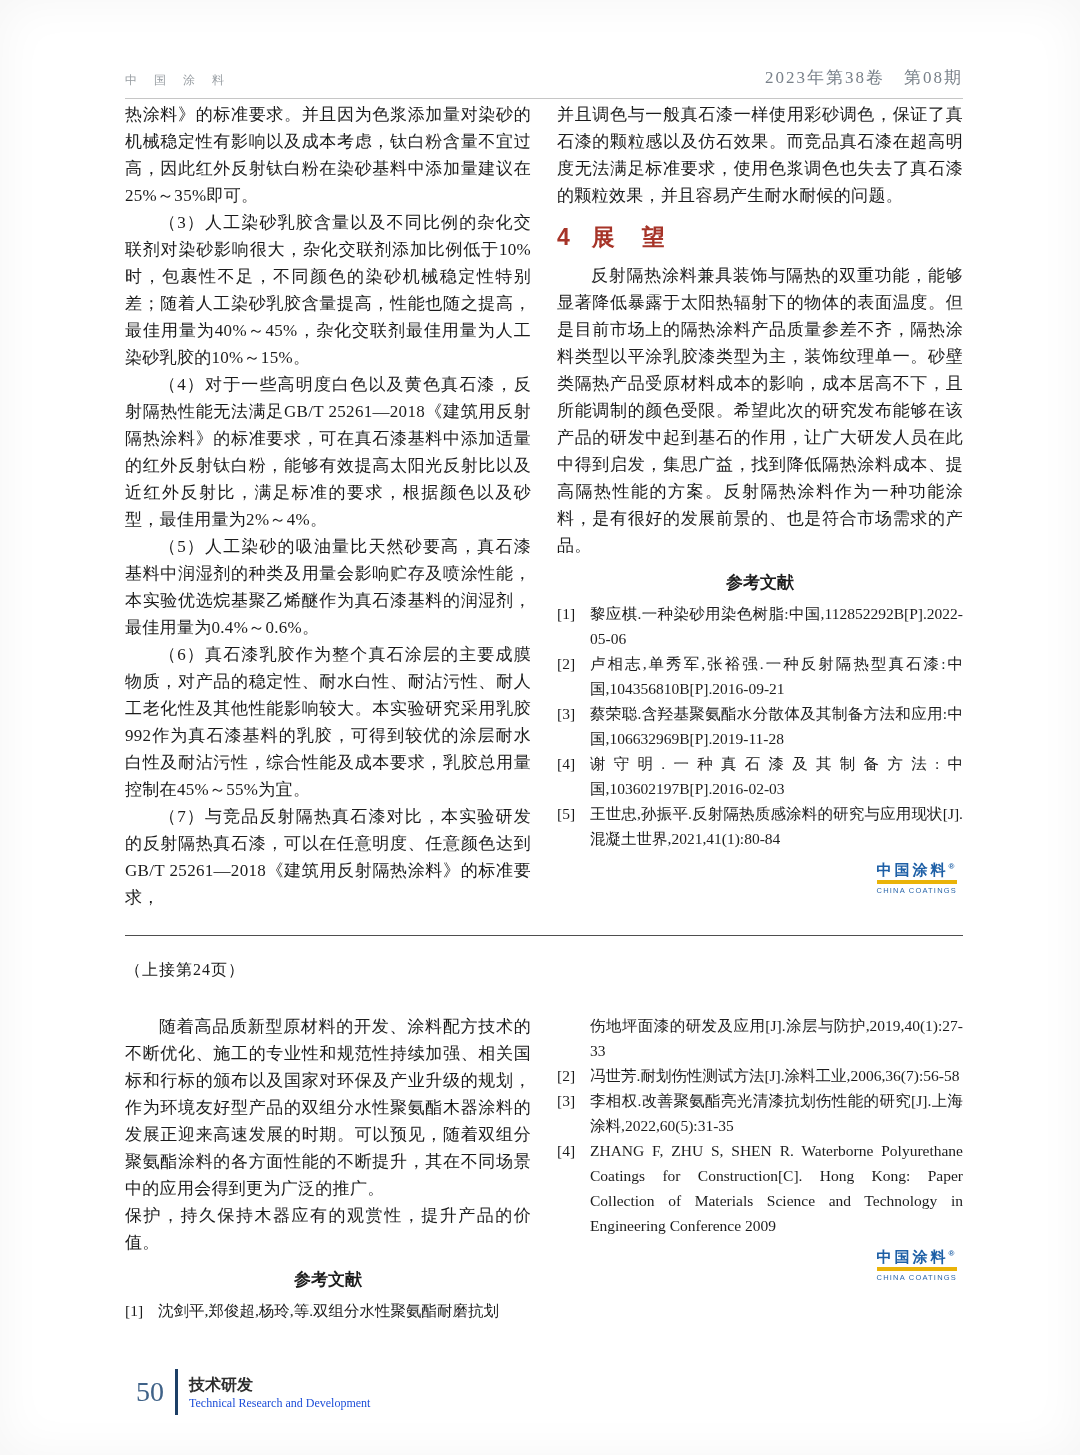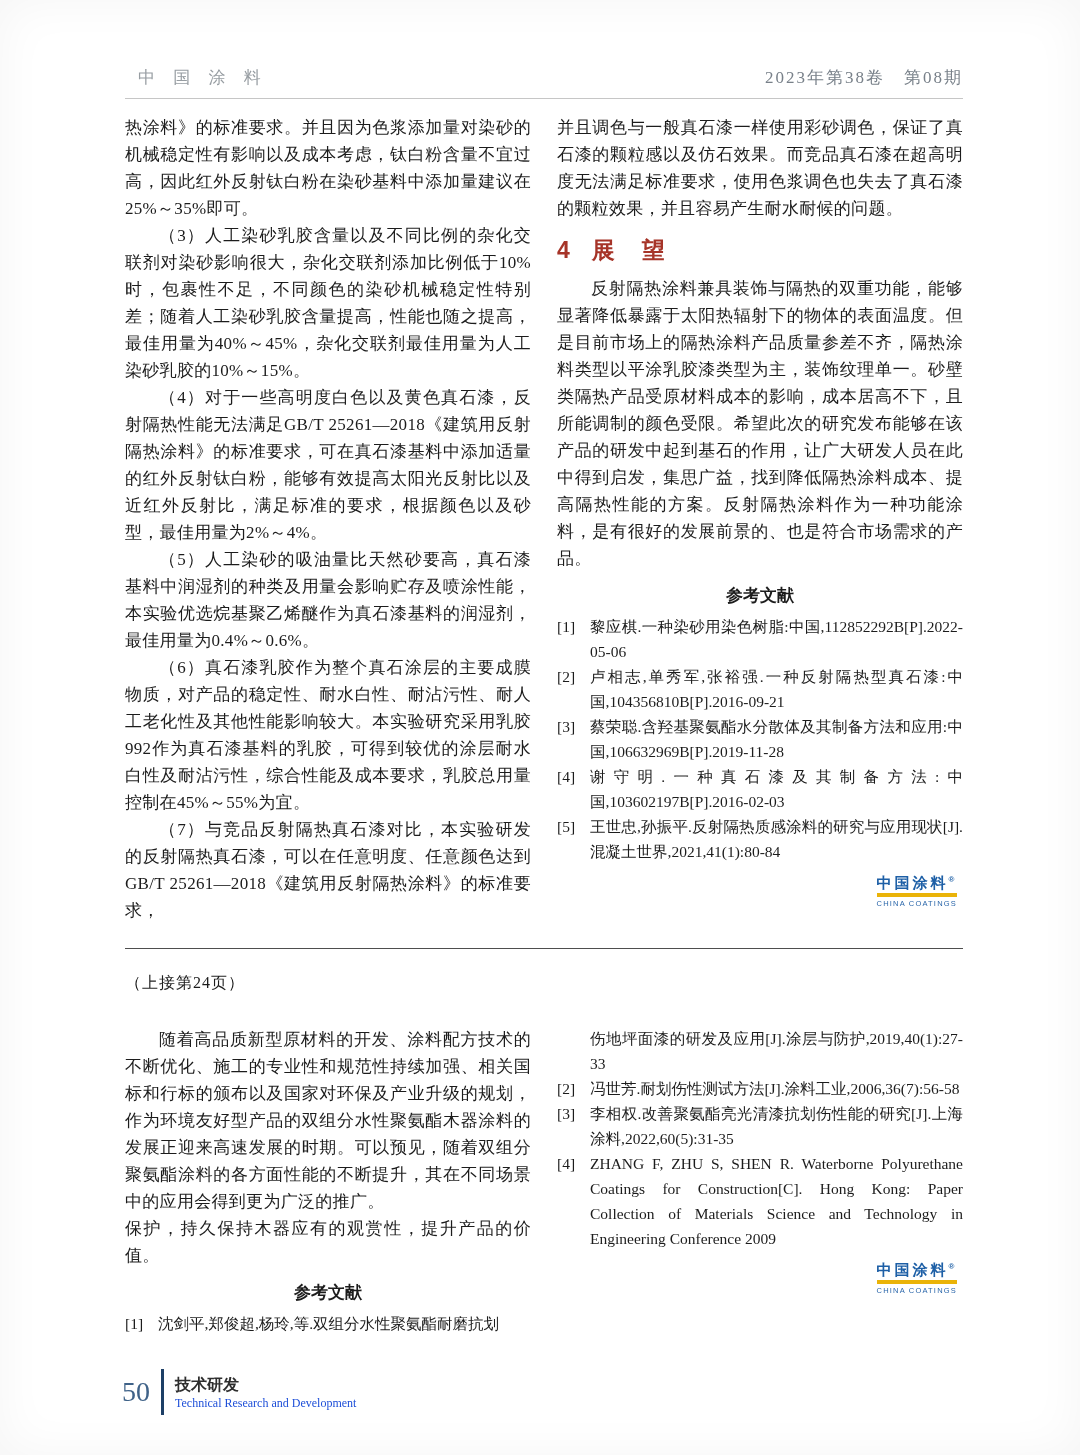--- a/index.html
+++ b/index.html
@@ -16,26 +16,26 @@
   }
   .inner { padding: 66px 117px 0 125px; }
 
   
   .page-header {
     display: flex;
     justify-content: space-between;
     align-items: flex-end;
     color: #868d94;
   }
-  .journal-name { font-size: 17px; letter-spacing: 7px; color: #979da2; margin-left: 13px; }
+  .journal-name { font-size: 12px; letter-spacing: 7px; color: #979da2; }
   .issue-info   { font-size: 17px; letter-spacing: 2px; color: #788089; }
   .header-rule  { border: none; border-top: 1px solid #c6c6c6; margin: 9px 0 0 0; }
 
   
-  .columns { display: flex; gap: 26px; margin-top: 15px; }
+  .columns { display: flex; gap: 26px; margin-top: 2px; }
   .col { flex: 1 1 0; min-width: 0; }
 
   
   .body-p {
     margin: 0;
     font-size: 17px;
     line-height: 27px;
     text-align: justify;
     letter-spacing: 0.3px;
   }
@@ -95,21 +95,21 @@
   
   .article-divider { border: none; border-top: 1.5px solid #4e4e4e; margin: 24px 0 0 0; }
   .continuation-note { font-size: 16px; margin: 24px 0 32px 0; letter-spacing: 1px; }
 
   
   .article-top .col { min-height: 800px; }
 
   
   .page-footer {
     position: absolute;
-    left: 122px;
+    left: 136px;
     bottom: 40px;
     display: flex;
     align-items: center;
   }
   .footer-page-number {
     font-size: 28px;
     color: #3f6288;
     margin-right: 11px;
     font-family: "Liberation Serif", serif;
   }

